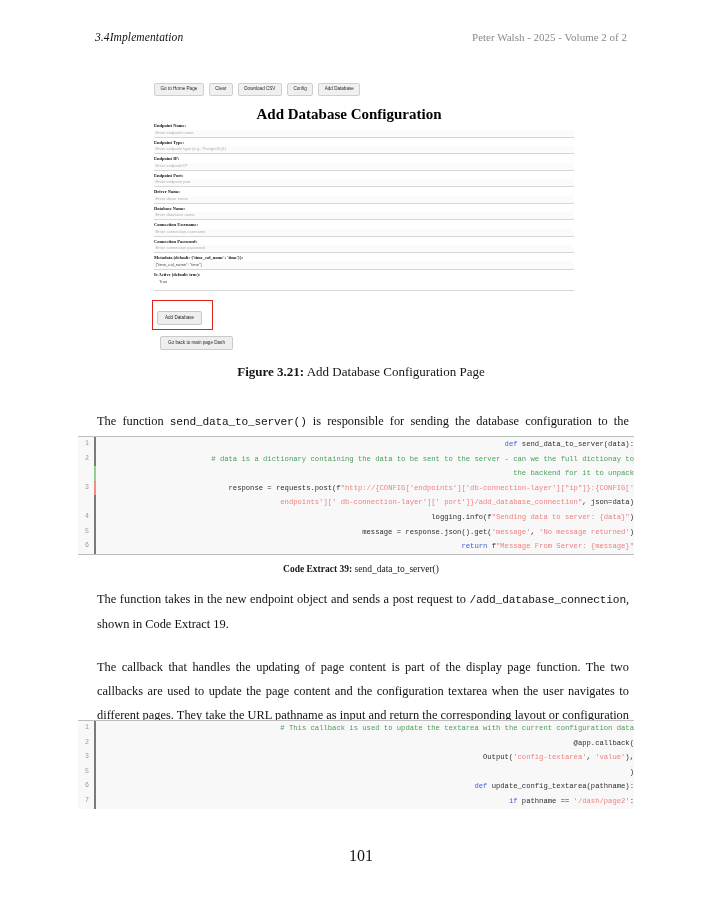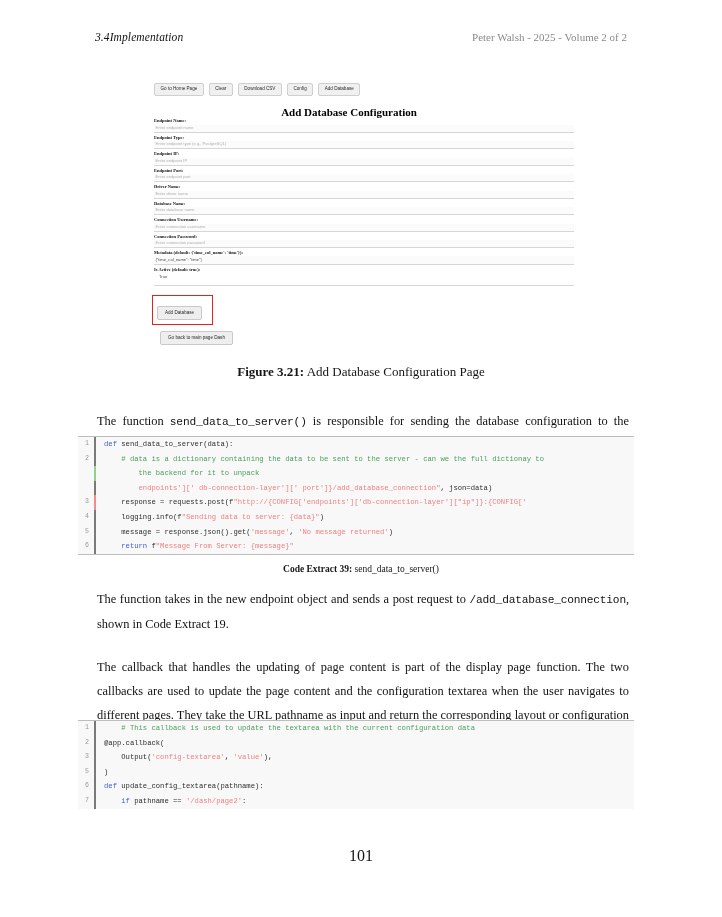--- a/index.html
+++ b/index.html
@@ -63,21 +63,21 @@
     font-size: 4.6px;
     color: #2b2b2b;
     padding: 3.4px 5.5px;
     line-height: 1;
     white-space: nowrap;
   }
   .app-title {
     text-align: center;
     font-family: "Liberation Serif", serif;
     font-weight: bold;
-    font-size: 11px;
+    font-size: 15px;
     margin-top: 10px;
     margin-bottom: 0;
     padding-right: 30px;
     color: #000;
   }
   .form-area { padding: 0 4px; }
   .field { margin-bottom: 2.2px; }
   .field-label {
     font-family: "Liberation Serif", serif;
     font-weight: bold;
@@ -201,20 +201,21 @@
     background: #7a7a7a;
   }
   .gutter.green { background: #8fd18f; }
   .gutter.red   { background: #f08c8c; }
   .code-text {
     padding-left: 8px;
     white-space: pre;
     line-height: 14.6px;
     color: #2d2d2d;
     flex: 1 1 auto;
+    text-align: right;
   }
   .k  { color: #3b5bdb; }      
   .c  { color: #4a9e5c; }      
   .s  { color: #f08080; }      
 
   .code-caption {
     position: absolute;
     left: 95px;
     width: 532px;
     text-align: center;
@@ -331,30 +332,30 @@
       <span class="ln">2</span>
       <span class="gutter"></span>
       <span class="code-text">    <span class="c"># data is a dictionary containing the data to be sent to the server - can we the full dictionay to</span></span>
     </div>
     <div class="code-row">
       <span class="ln"></span>
       <span class="gutter green"></span>
       <span class="code-text">        <span class="c">the backend for it to unpack</span></span>
     </div>
     <div class="code-row">
-      <span class="ln"></span>
-      <span class="gutter"></span>
-      <span class="code-text">        <span class="s">endpoints'][' db-connection-layer'][' port']}/add_database_connection"</span>, json=data)</span>
-    </div>
-    <div class="code-row">
       <span class="ln">3</span>
       <span class="gutter red"></span>
       <span class="code-text">    response = requests.post(f<span class="s">"http://{CONFIG['endpoints']['db-connection-layer']["ip"]}:{CONFIG['</span></span>
     </div>
     <div class="code-row">
+      <span class="ln"></span>
+      <span class="gutter"></span>
+      <span class="code-text">        <span class="s">endpoints'][' db-connection-layer'][' port']}/add_database_connection"</span>, json=data)</span>
+    </div>
+    <div class="code-row">
       <span class="ln">4</span>
       <span class="gutter"></span>
       <span class="code-text">    logging.info(f<span class="s">"Sending data to server: {data}"</span>)</span>
     </div>
     <div class="code-row">
       <span class="ln">5</span>
       <span class="gutter"></span>
       <span class="code-text">    message = response.json().get(<span class="s">'message'</span>, <span class="s">'No message returned'</span>)</span>
     </div>
     <div class="code-row">

